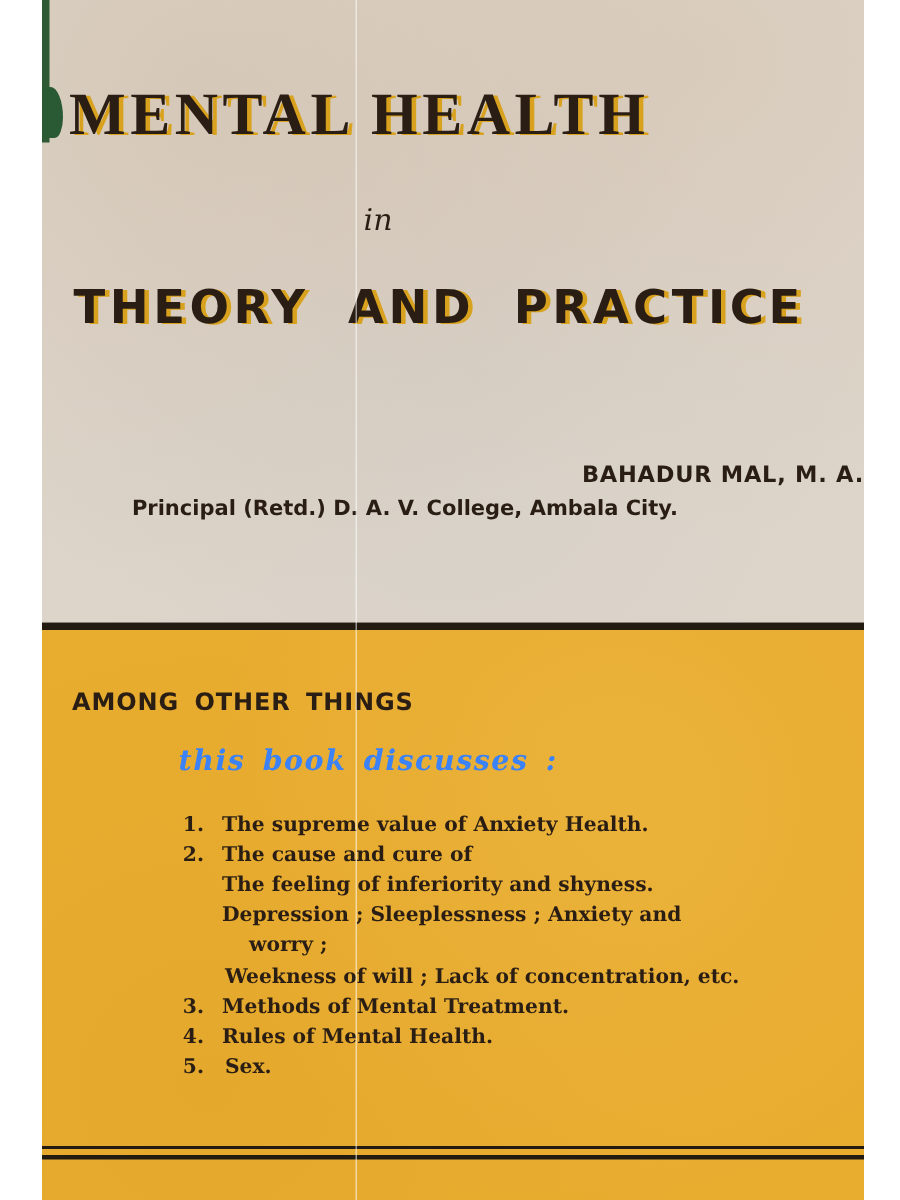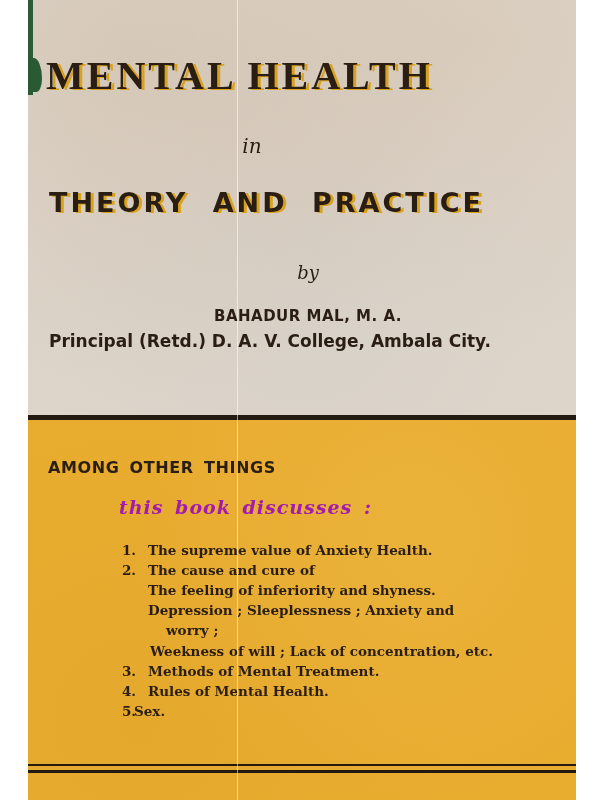--- a/index.html
+++ b/index.html
@@ -38,57 +38,57 @@
       text-shadow: 3px 1px 0 #d9a21e;
       white-space: nowrap;
     }
     .title-in {
       position: absolute; left: 0; top: 134px; width: 448px; text-align: center;
       font-family: "DejaVu Serif", serif; font-style: italic; font-size: 20px; color: #2a1e14;
     }
     .title-sub {
       position: absolute; left: 21px; top: 187px; width: 520px;
       font-family: "DejaVu Sans", sans-serif; font-weight: bold;
-      font-size: 27px; letter-spacing: 3px; color: #2a1e14;
+      font-size: 31px; letter-spacing: 3px; color: #2a1e14;
       text-shadow: 3px 1px 0 #d9a21e;
       white-space: nowrap; word-spacing: 12px;
     }
     .by {
       position: absolute; left: 0; top: 262px; width: 548px; text-align: center;
       font-family: "DejaVu Serif", serif; font-style: italic; font-size: 18px; color: #2a1e14;
       padding-left: 12px; box-sizing: border-box;
     }
     .author {
-      position: absolute; left: 0; top: 307px; width: 548px; text-align: center;
+      position: absolute; left: 0; top: 307px; width: 548px; text-align: right;
       font-weight: bold; font-size: 15px; color: #2a1e14; letter-spacing: 0.5px;
       padding-left: 12px; box-sizing: border-box;
     }
     .affil {
       position: absolute; left: 0; top: 331px; width: 472px; text-align: center;
-      font-weight: bold; font-size: 17px; color: #2a1e14;
+      font-weight: bold; font-size: 14px; color: #2a1e14;
       padding-left: 12px; box-sizing: border-box;
     }
     .divider {
       position: absolute; left: 0; top: 415px; width: 548px; height: 5px; background: #231a12;
     }
     .bottom-panel {
       position: absolute; left: 0; top: 420px; width: 548px; height: 380px;
       background: #e8ac2f;
       background-image:
         radial-gradient(circle at 70% 30%, rgba(240,190,80,0.35) 0, rgba(240,190,80,0) 60%),
         radial-gradient(circle at 20% 80%, rgba(220,160,40,0.3) 0, rgba(220,160,40,0) 60%);
     }
     .among {
       position: absolute; left: 20px; top: 458px;
       font-weight: bold; font-size: 16px; color: #2a1e14; letter-spacing: 0.6px; word-spacing: 4px;
     }
     .discusses {
       position: absolute; left: 91px; top: 496px;
       font-family: "DejaVu Serif", serif; font-style: italic; font-weight: bold;
-      font-size: 19px; color: #a21caf; letter-spacing: 1px; word-spacing: 4px;
+      font-size: 19px; color: #3b82f6; letter-spacing: 1px; word-spacing: 4px;
     }
     .list {
       position: absolute; left: 0; top: 540px; width: 548px;
       font-family: "DejaVu Serif", serif; font-weight: bold; font-size: 13.5px; color: #2a1e14;
       line-height: 20px;
     }
     .li { position: absolute; white-space: nowrap; }
     .num { position: absolute; width: 20px; text-align: right; }
     .txt { position: absolute; }
     .rule1 { position: absolute; left: 0; top: 764px; width: 548px; height: 2px; background: #231a12; }
@@ -98,21 +98,20 @@
 <body>
 
 <div class="cover">
   <div class="top-panel"></div>
   <div class="green-tab"></div>
   <div class="green-blob"></div>
 
   <div class="title-main">MENTAL HEALTH</div>
   <div class="title-in">in</div>
   <div class="title-sub">THEORY AND PRACTICE</div>
-  <div class="by">by</div>
   <div class="author">BAHADUR MAL, M. A.</div>
   <div class="affil">Principal (Retd.) D. A. V. College, Ambala City.</div>
 
   <div class="divider"></div>
   <div class="bottom-panel"></div>
 
   <div class="among">AMONG OTHER THINGS</div>
   <div class="discusses">this book discusses :</div>
 
   <div class="list">
@@ -139,20 +138,20 @@
     <div class="li" style="top:121px;">
       <span class="num" style="left:88px;">3.</span>
       <span class="txt" style="left:120px;">Methods of Mental Treatment.</span>
     </div>
     <div class="li" style="top:141px;">
       <span class="num" style="left:88px;">4.</span>
       <span class="txt" style="left:120px;">Rules of Mental Health.</span>
     </div>
     <div class="li" style="top:161px;">
       <span class="num" style="left:88px;">5.</span>
-      <span class="txt" style="left:106px;">Sex.</span>
+      <span class="txt" style="left:122px;">Sex.</span>
     </div>
   </div>
 
   <div class="rule1"></div>
   <div class="rule2"></div>
   <div class="fold"></div>
 </div>
 
 </body></html>

